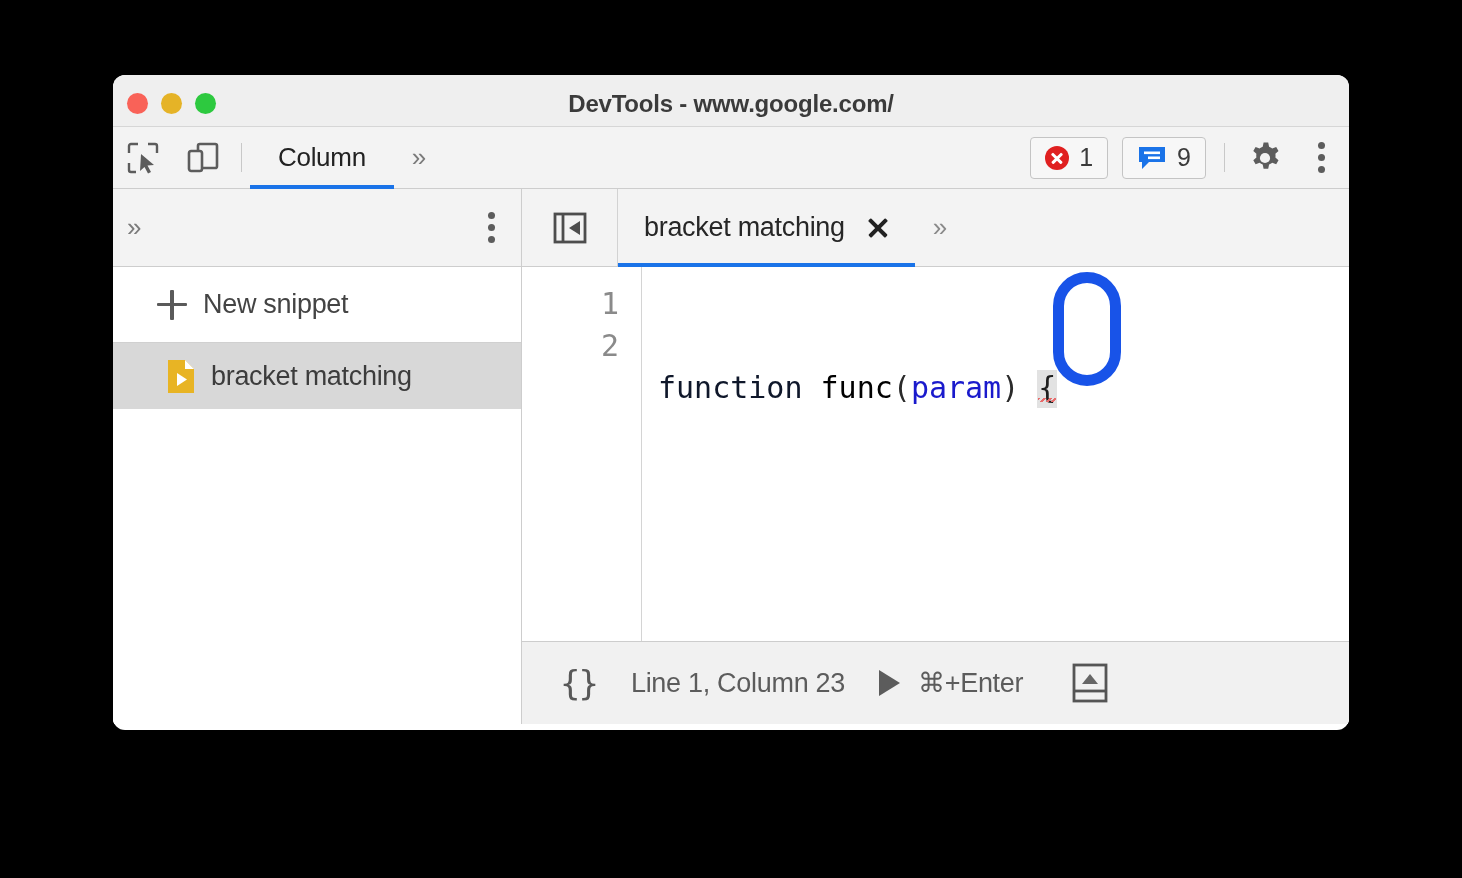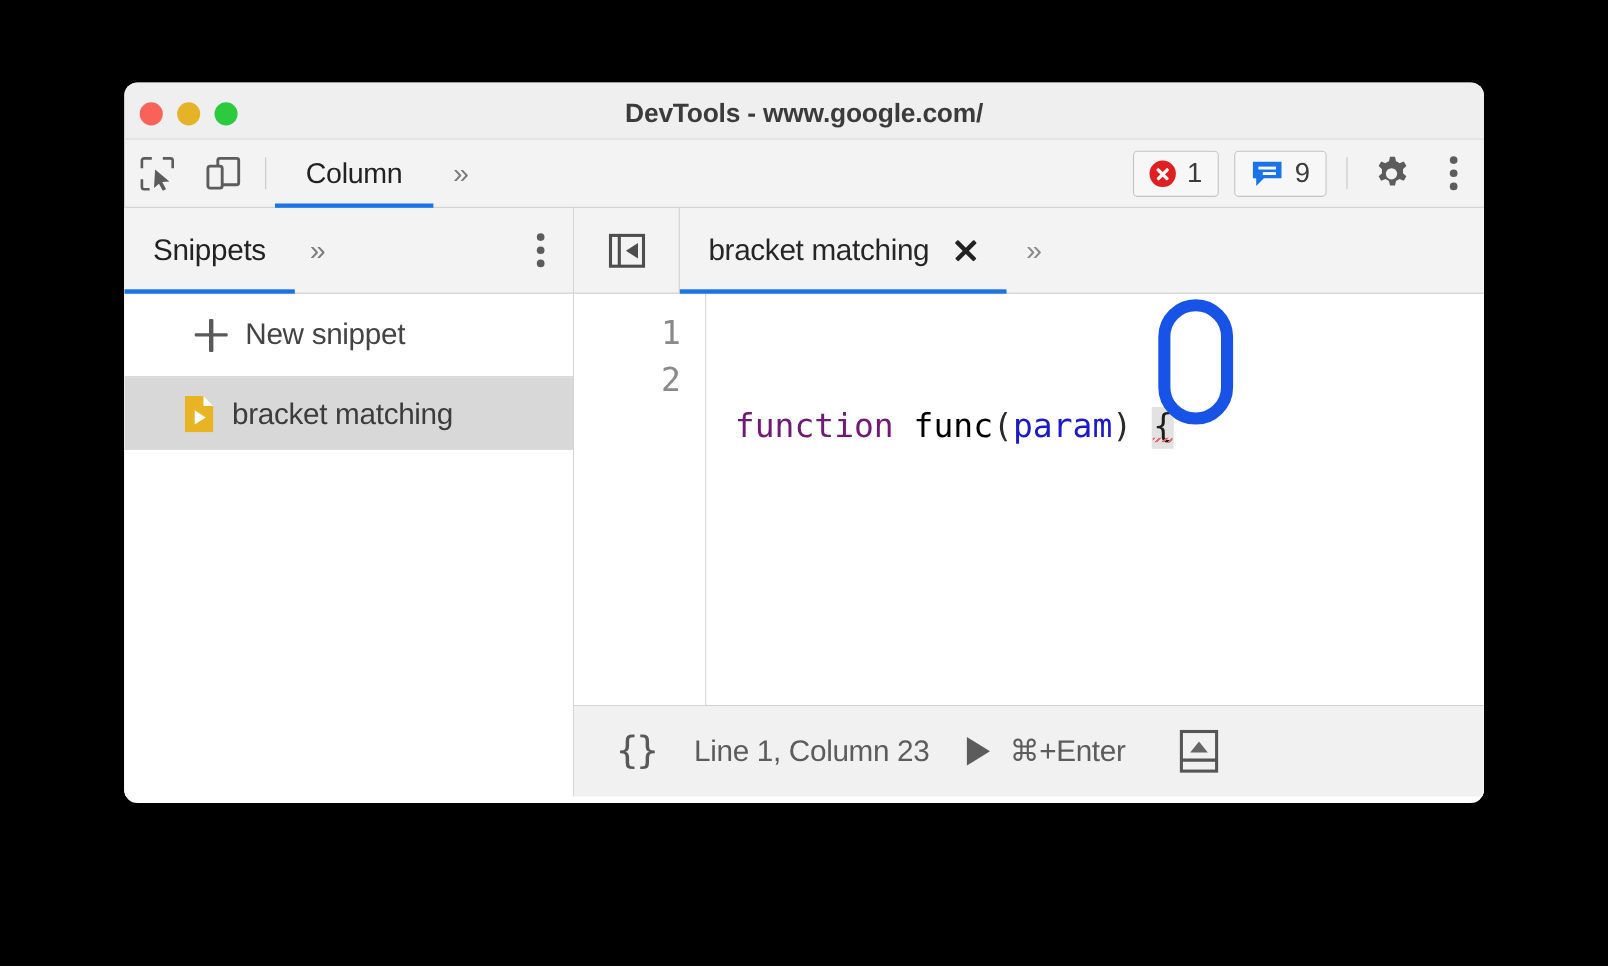--- a/index.html
+++ b/index.html
@@ -244,21 +244,21 @@
     cursor: default;
   }
 
   .snippet-rows { flex: 1 1 auto; background: #ffffff; }
 
   .row-new {
     display: flex;
     align-items: center;
     height: 76px;
     border-bottom: 1px solid #d0d0d0;
-    padding-left: 64px;
+    padding-left: 44px;
     cursor: default;
     box-sizing: border-box;
   }
   .plus {
     position: relative;
     width: 30px; height: 30px;
     flex: 0 0 30px;
     margin-right: 16px;
   }
   .plus::before, .plus::after {
@@ -398,21 +398,21 @@
     flex: 1 1 auto;
     padding-top: 16px;
     padding-left: 16px;
     font-family: "DejaVu Sans Mono", monospace;
     font-size: 30px;
     line-height: 42px;
     white-space: pre;
     min-width: 0;
     overflow: hidden;
   }
-  .tok-kw    { color: #701a75; margin-left: 10px; }
+  .tok-kw    { color: #0f172a; }
   .tok-fn    { color: #000000; }
   .tok-var   { color: #1a1acc; }
   .tok-punct { color: #2a2a2a; }
   .tok-brace {
     color: #1d1d1d;
     background: #e2e2e2;
     border-bottom: 3px solid transparent;
     position: relative;
     padding: 0 1px;
   }
@@ -578,23 +578,20 @@
             <i></i>
             <i></i>
         </span>
       </div>
     </div>
 
     <div class="body">
 
       <div class="sidebar">
         <div class="sidebar-header">
-          <div class="sn-tab">
-            <span>Snippets</span>
-          </div>
           <div class="sn-overflow">
             <span>»</span>
           </div>
           <div class="sn-spacer"></div>
           <div class="sn-kebab">
             <span class="kebab">
               <i></i>
                 <i></i>
                 <i></i>
             </span>

